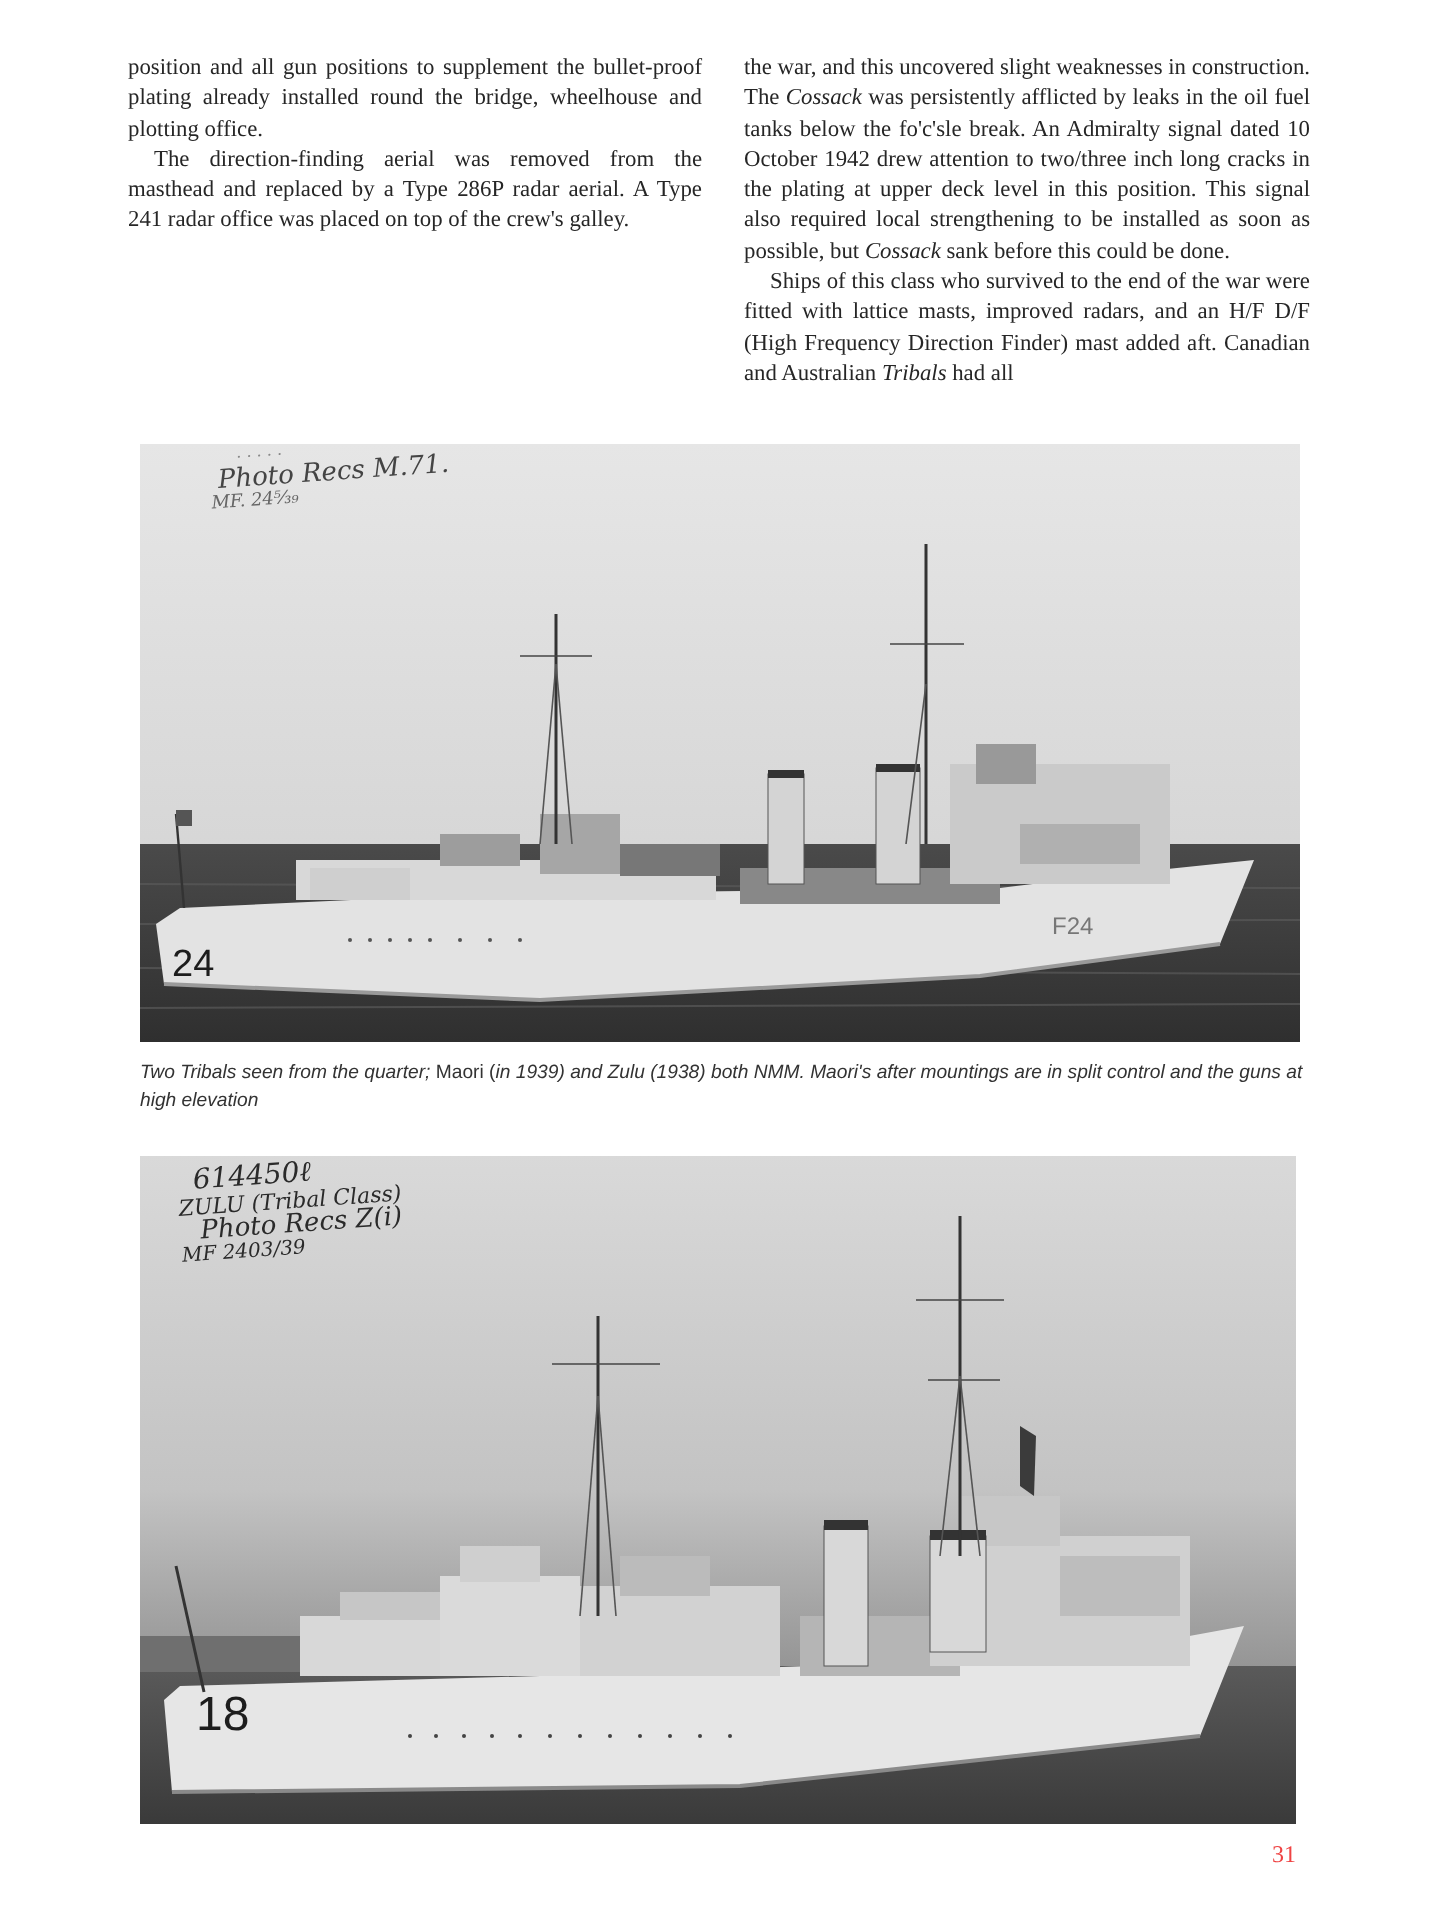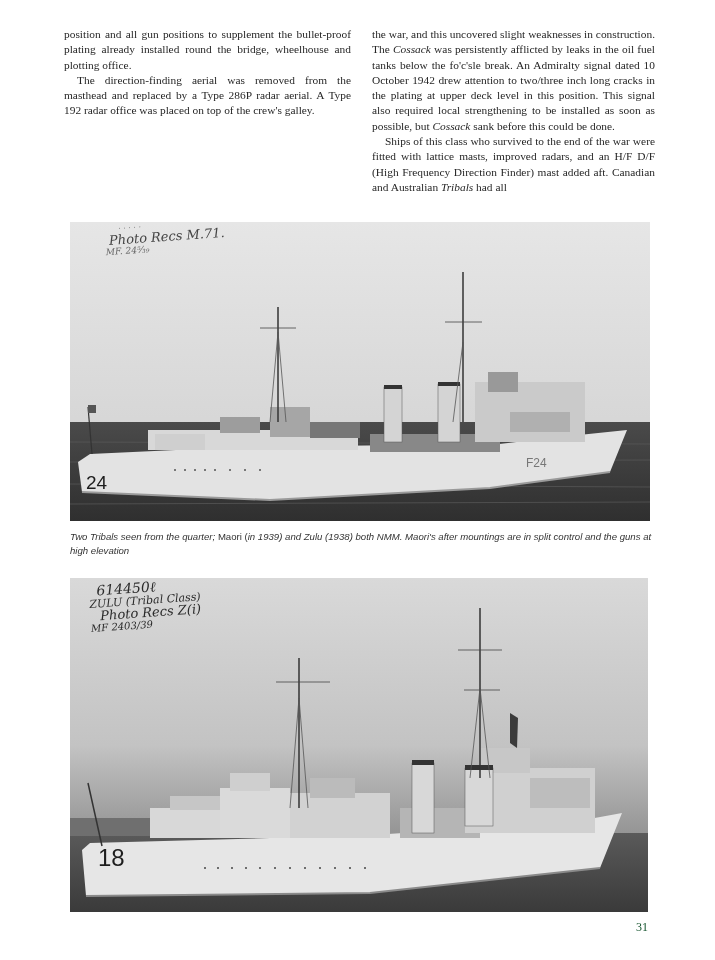--- a/index.html
+++ b/index.html
@@ -39,35 +39,35 @@
     .annot-2 .l3 { font-size: 13px; margin-left: 10px; }
     .annot-2 .l4 { font-size: 10px; }
 
     .caption {
       position: absolute; left: 70px; top: 530px; width: 584px;
       font-family: "Liberation Sans", "DejaVu Sans", sans-serif; font-style: italic;
       font-size: 9.6px; line-height: 14px; color: #333;
     }
     .caption .up { font-style: normal; }
     .page-number {
-      position: absolute; left: 636px; top: 920px; font-size: 12px; color: #14532d;
+      position: absolute; left: 636px; top: 920px; font-size: 12px; color: #ef4444;
       font-family: "Liberation Serif", serif;
     }
     .hull-num {
       position: absolute; font-family: "Liberation Sans", sans-serif; color: #1d1d1d; font-weight: normal;
     }
   </style>
 </head>
 <body>
 
 <div class="page">
 
   <div class="col col-left">
     <p>position and all gun positions to supplement the bullet-proof plating already installed round the bridge, wheelhouse and plotting office.</p>
-    <p class="ind">The direction-finding aerial was removed from the masthead and replaced by a Type 286P radar aerial. A Type 192 radar office was placed on top of the crew's galley.</p>
+    <p class="ind">The direction-finding aerial was removed from the masthead and replaced by a Type 286P radar aerial. A Type 241 radar office was placed on top of the crew's galley.</p>
   </div>
 
   <div class="col col-right">
     <p><span>the war, and this uncovered slight weaknesses in construction. The </span><i>Cossack</i><span> was persistently afflicted by leaks in the oil fuel tanks below the fo'c'sle break. An Admiralty signal dated 10 October 1942 drew attention to two/three inch long cracks in the plating at upper deck level in this position. This signal also required local strengthening to be installed as soon as possible, but </span><i>Cossack</i><span> sank before this could be done.</span></p>
     <p class="ind"><span>Ships of this class who survived to the end of the war were fitted with lattice masts, improved radars, and an H/F D/F (High Frequency Direction Finder) mast added aft. Canadian and Australian </span><i>Tribals</i><span> had all</span></p>
   </div>
 
   <div class="photo photo-1" title="Tribal class destroyer Maori at sea, seen from the quarter, pennant F24">
     <svg viewBox="0 0 580 299" preserveAspectRatio="none">
       <defs>

